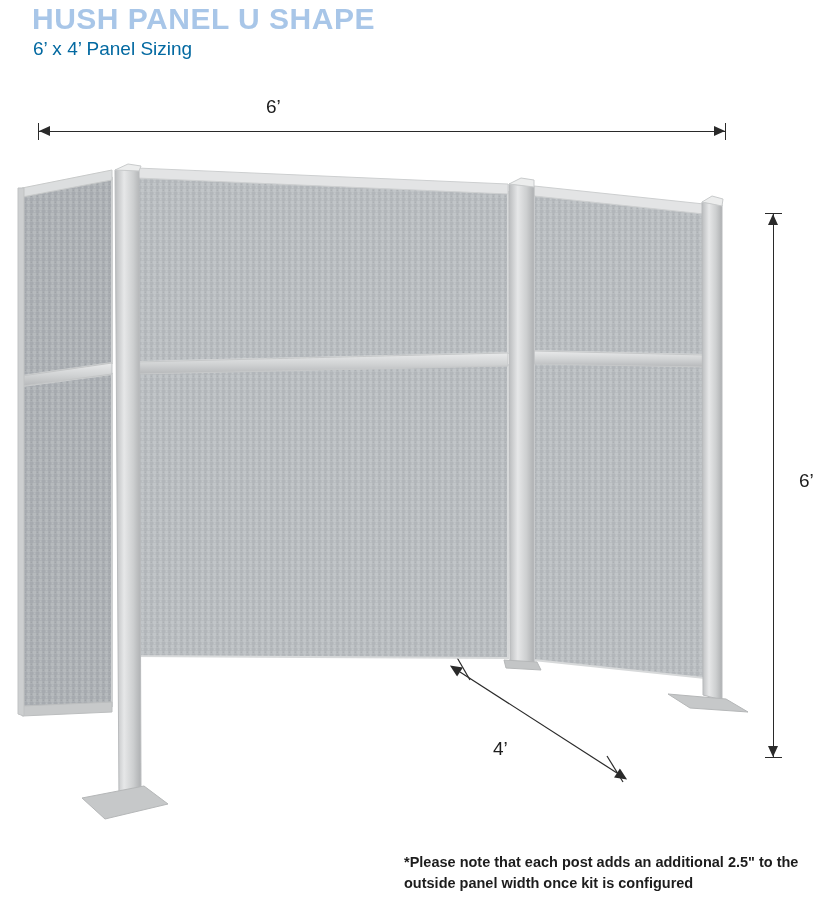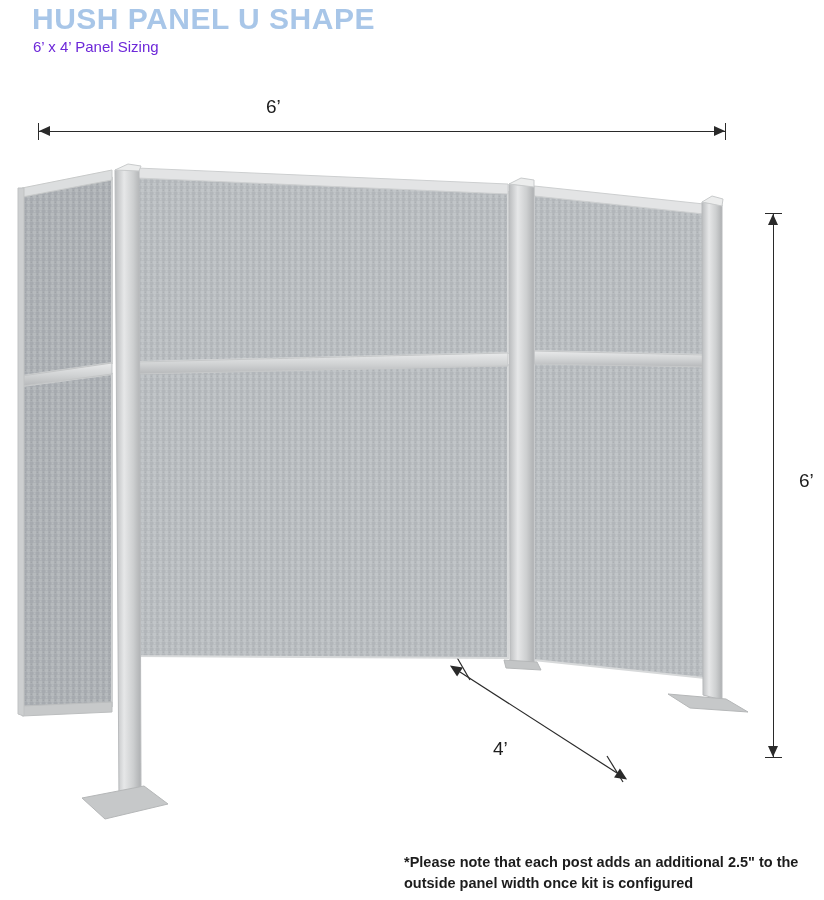--- a/index.html
+++ b/index.html
@@ -28,22 +28,22 @@
     font-size: 30px;
     font-weight: bold;
     letter-spacing: 0.5px;
     color: #a8c6e8;
     white-space: nowrap;
   }
   .subtitle {
     position: absolute;
     left: 33px;
     top: 38px;
-    font-size: 15px;
-    color: #6d28d9;
+    font-size: 19px;
+    color: #0369a1;
     white-space: nowrap;
   }
 
   
   .dim-top-label {
     position: absolute;
     left: 266px;
     top: 96px;
     font-size: 19px;
     color: #1d1d1d;

